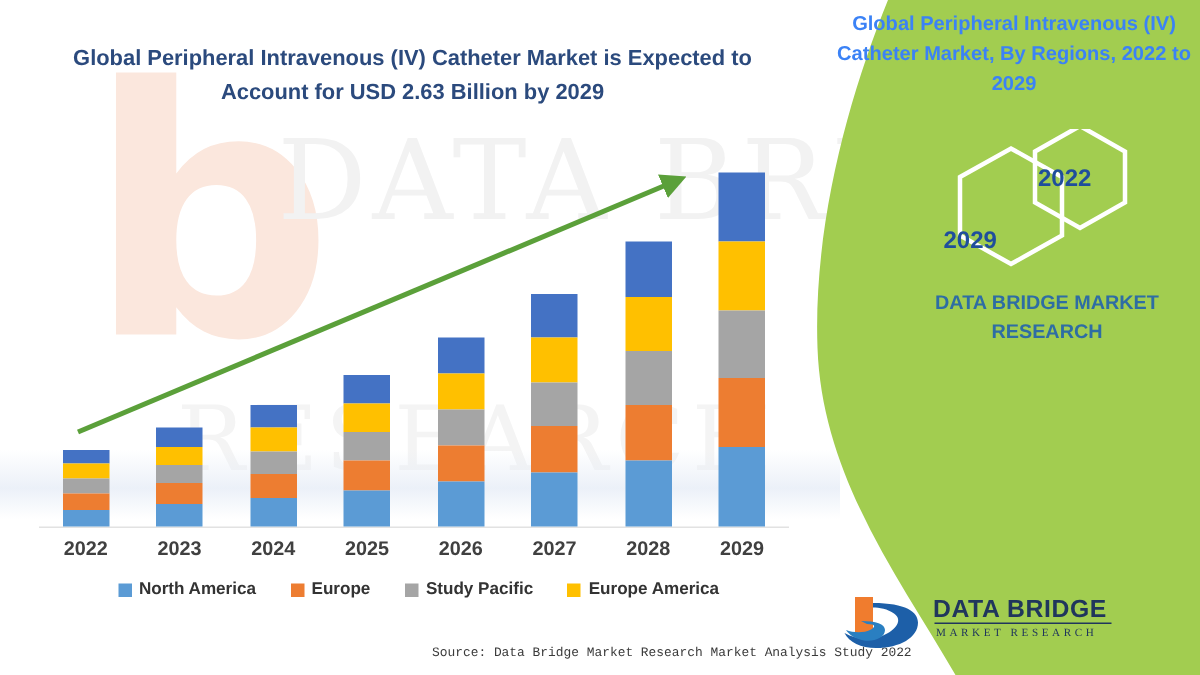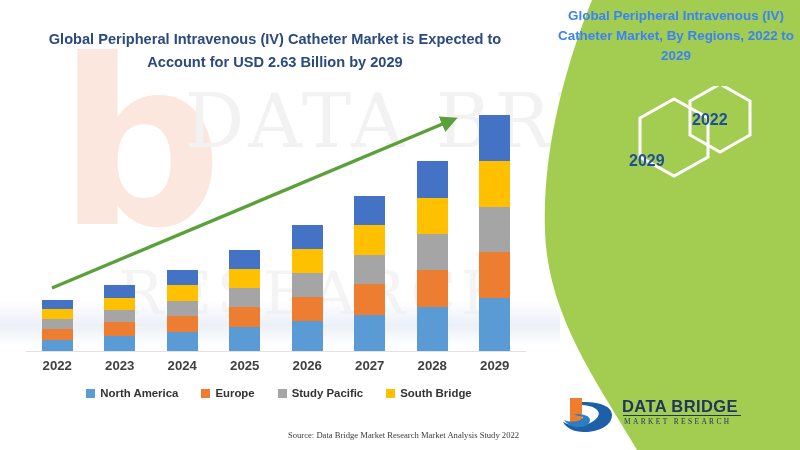--- a/index.html
+++ b/index.html
@@ -178,21 +178,21 @@
     color: #3a3a3a;
     font-size: 8.6px;
     font-family: "Liberation Serif", serif;
     white-space: nowrap;
   }
   .footer-right {
     position: absolute;
     left: 288px; top: 430px;
     color: #3a3a3a;
     font-size: 8.6px;
-    font-family: Liberation Serif, serif;
+    font-family: Liberation Mono, monospace;
     white-space: nowrap;
   }
 
   
   .logo {
     position: absolute;
     left: 560px; top: 394px;
     width: 210px; height: 44px;
   }
   .logo-main {
@@ -239,20 +239,21 @@
 
   <div class="hexes">
     <svg width="200" height="110" viewBox="0 0 200 110">
       <polygon points="44,32 78,13 112,32 112,71 78,90 44,71" fill="none" stroke="#ffffff" stroke-width="3"></polygon>
       <polygon points="94,15 124,-2 154,15 154,49 124,66 94,49" fill="none" stroke="#ffffff" stroke-width="3"></polygon>
     </svg>
     <div class="hex-label" id="hex-2029-label">2029</div>
     <div class="hex-label" id="hex-2022-label">2022</div>
   </div>
 
+  <div class="dbmr-panel-text">DATA BRIDGE MARKET RESEARCH</div>
 
   <div class="axis-line"></div>
   <div class="bars" id="bars">
       <div class="bar-col">
         <div class="bar-stack" style="height: 51.4498px;">
           <div class="seg" style="background: rgb(68, 114, 196); height: 18.5185%;"></div>
           <div class="seg" style="background: rgb(255, 192, 0); height: 18.5185%;"></div>
           <div class="seg" style="background: rgb(165, 165, 165); height: 20.3704%;"></div>
           <div class="seg" style="background: rgb(237, 125, 49); height: 20.3704%;"></div>
           <div class="seg" style="background: rgb(91, 155, 213); height: 22.2222%;"></div>
@@ -351,21 +352,21 @@
       <div class="legend-item">
         <span class="legend-swatch" style="background: rgb(237, 125, 49);"></span>
         <span class="legend-label">Europe</span>
       </div>
       <div class="legend-item">
         <span class="legend-swatch" style="background: rgb(165, 165, 165);"></span>
         <span class="legend-label">Study Pacific</span>
       </div>
       <div class="legend-item">
         <span class="legend-swatch" style="background: rgb(255, 192, 0);"></span>
-        <span class="legend-label">South Bridge</span>
+        <span class="legend-label">Europe America</span>
       </div>
     </div>
 
   <div class="footer-right">Source: Data Bridge Market Research Market Analysis Study 2022</div>
 
   <div class="logo">
     <svg width="60" height="44" viewBox="0 0 60 44">
       <path d="M10 4 L22 4 L22 30 L10 30 Z" fill="#f07c2e"></path>
       <path d="M22 8 C44 8 52 14 52 21 C52 31 40 38 24 38 C14 38 6 34 3 28 C10 32 20 33 28 30 C38 26 42 19 36 15 C32 12 26 11 22 11 Z" fill="#1d5fa8"></path>
       <path d="M14 20 C24 20 30 22 30 26 C30 31 23 34 16 33 C10 32 6 29 4 26 C9 28 16 28 20 26 C24 24 24 22 18 22 Z" fill="#2a7fc1"></path>

